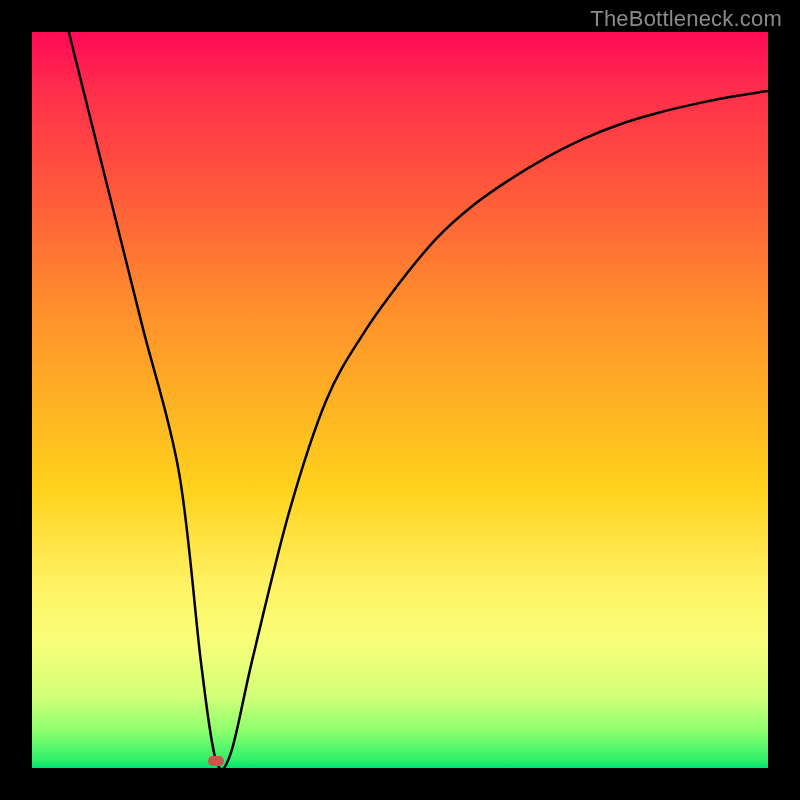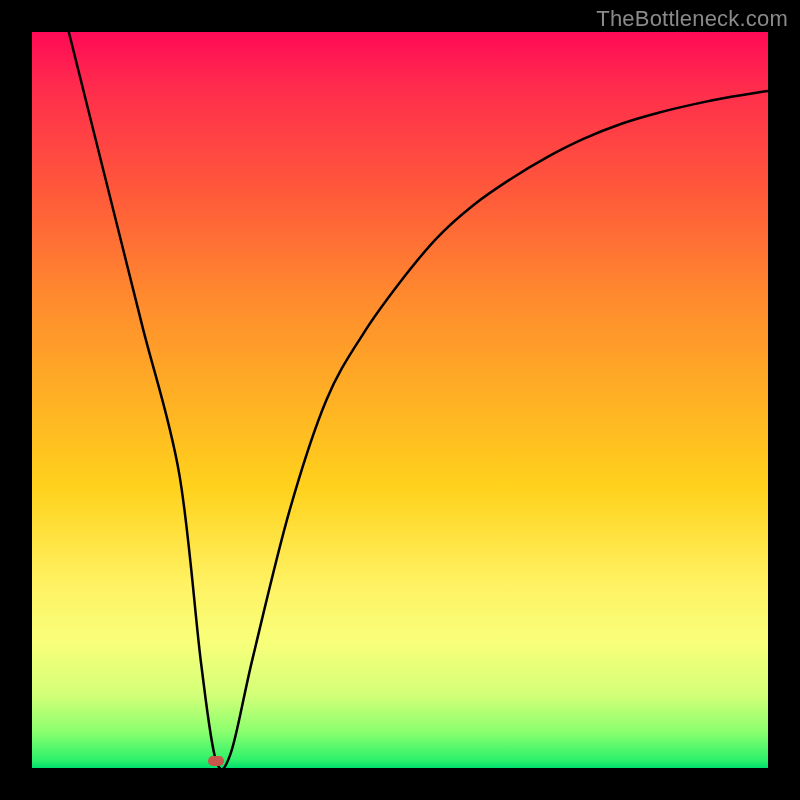--- a/index.html
+++ b/index.html
@@ -37,21 +37,21 @@
       #f8ff7a 83%,
       #d4ff78 90%,
       #8cff6e 95%,
       #2bf06a 99%,
       #00e070 100%
     );
   }
   .watermark {
     position: absolute;
     top: 6px;
-    right: 12px;
+    right: 18px;
     color: #8a8a8a;
     font-size: 22px;
     font-weight: 500;
     letter-spacing: 0.2px;
     user-select: none;
   }
   svg.curve {
     position: absolute;
     top: 0;
     left: 0;

